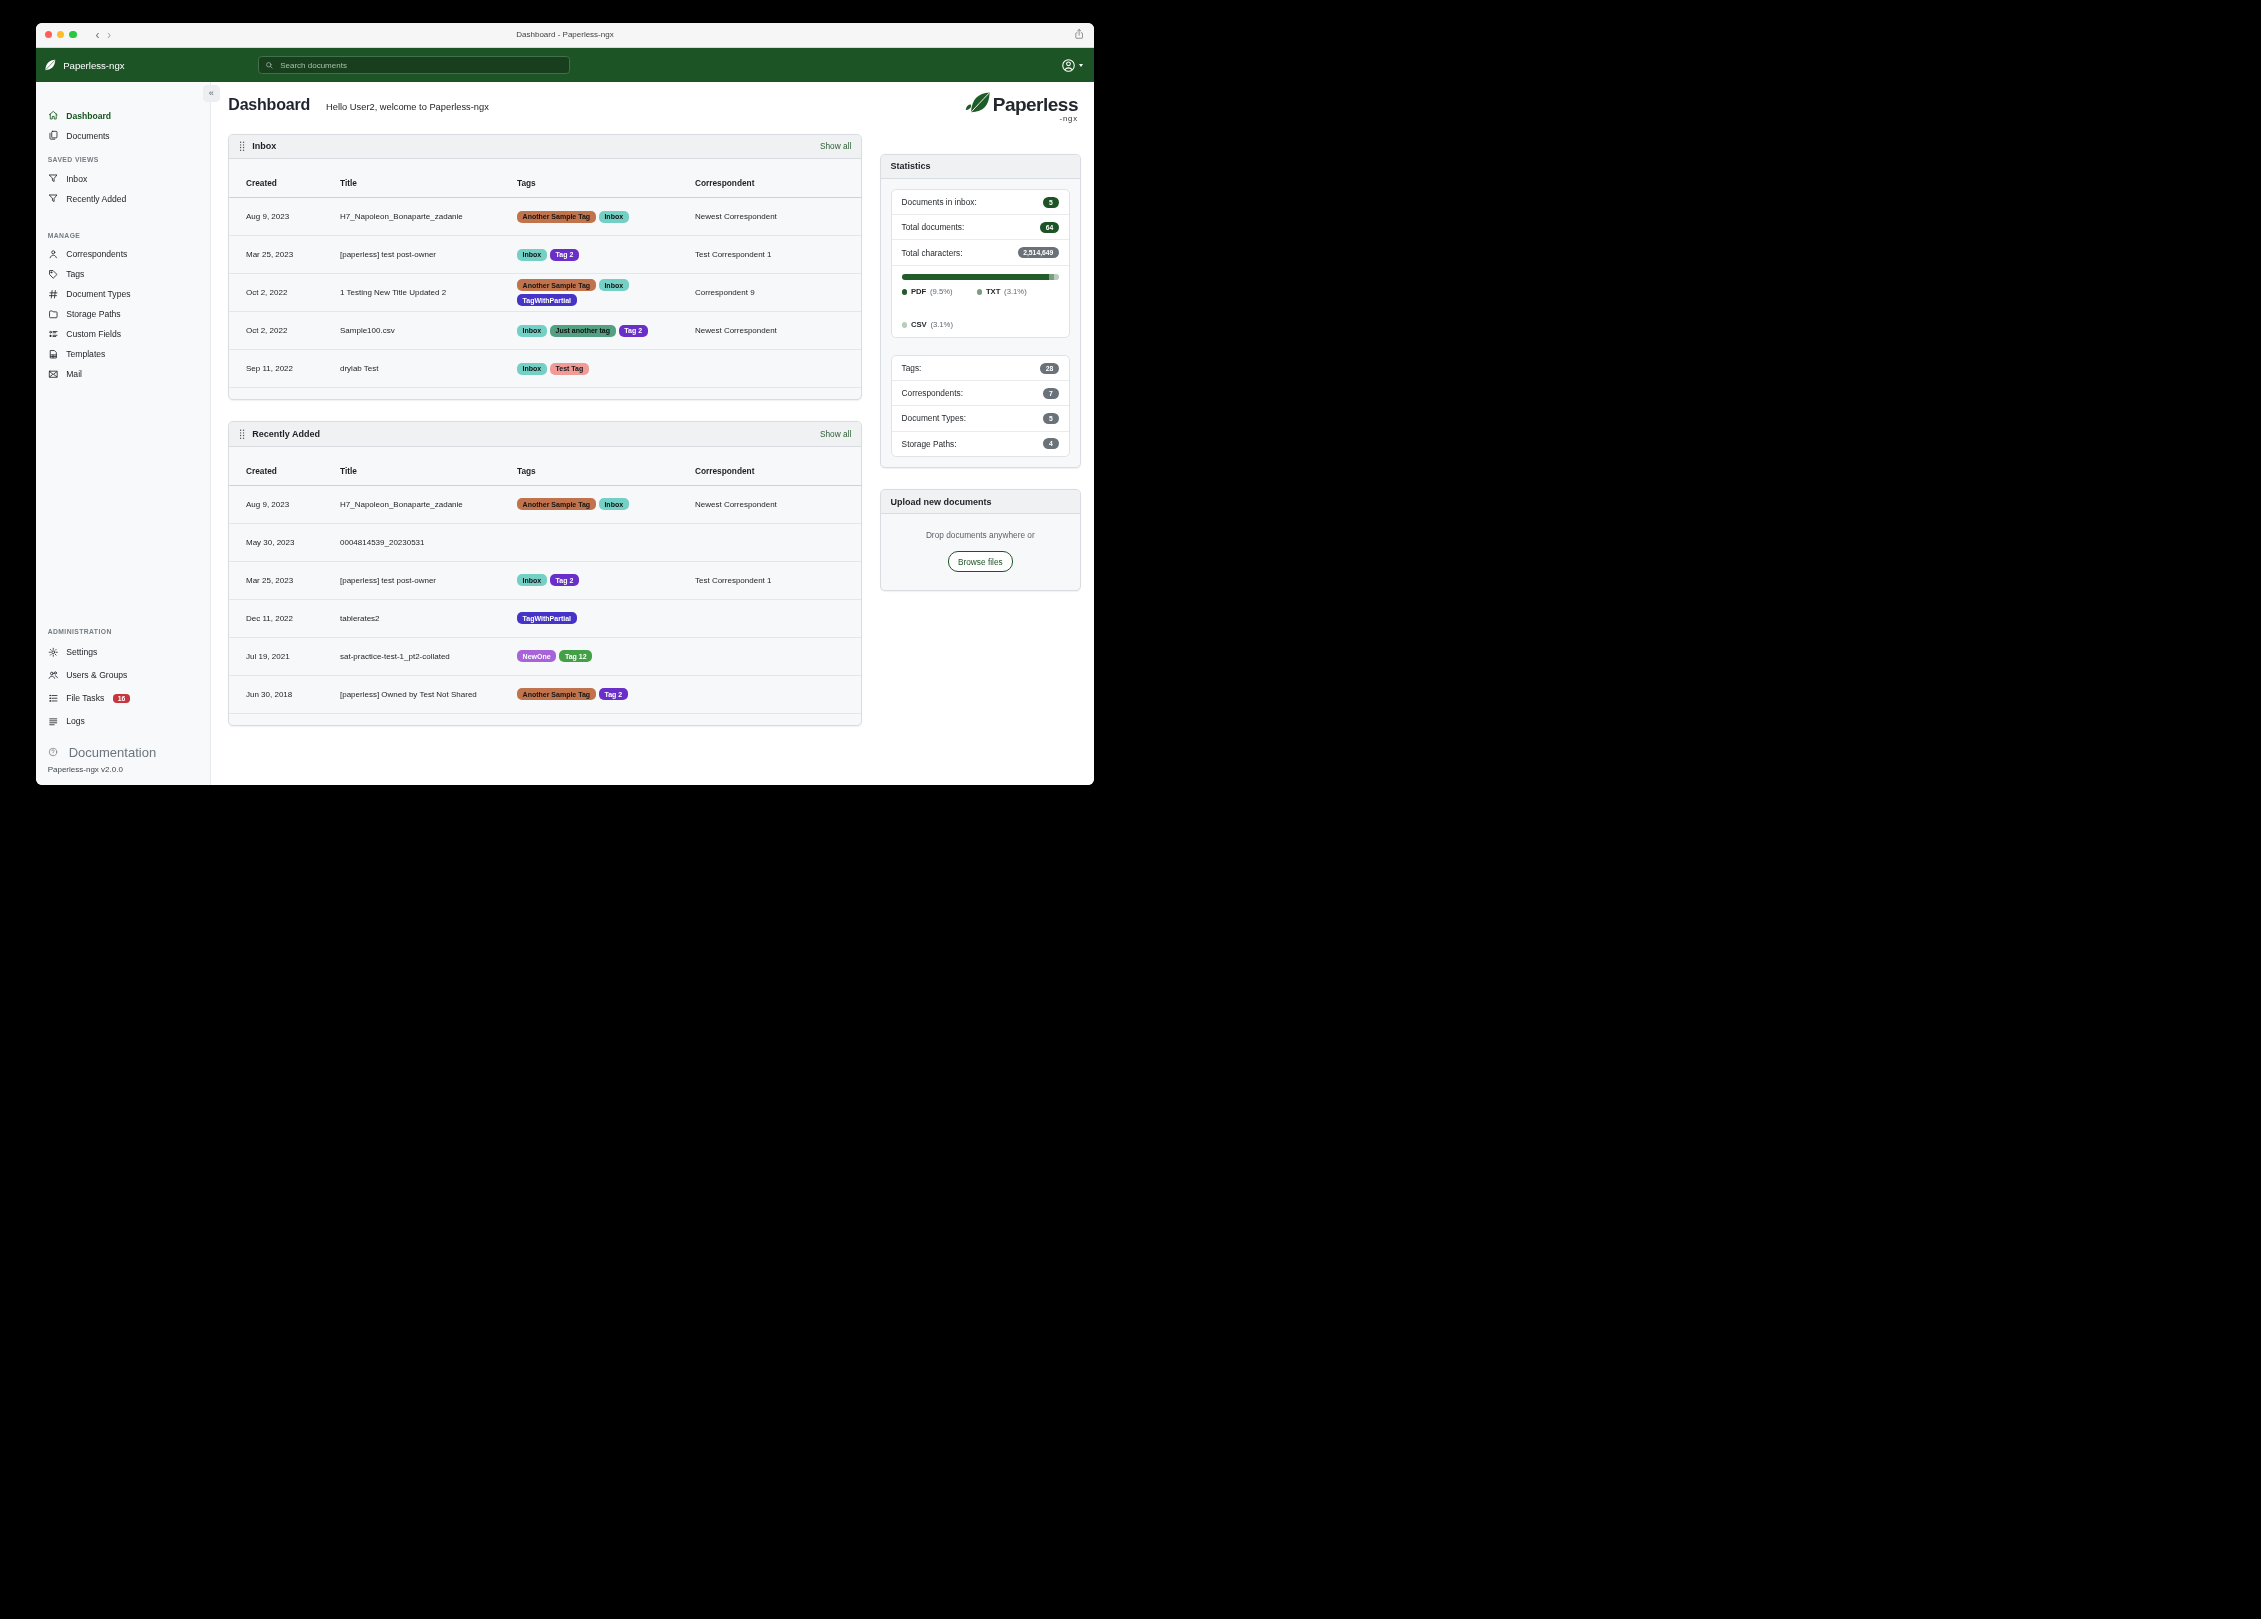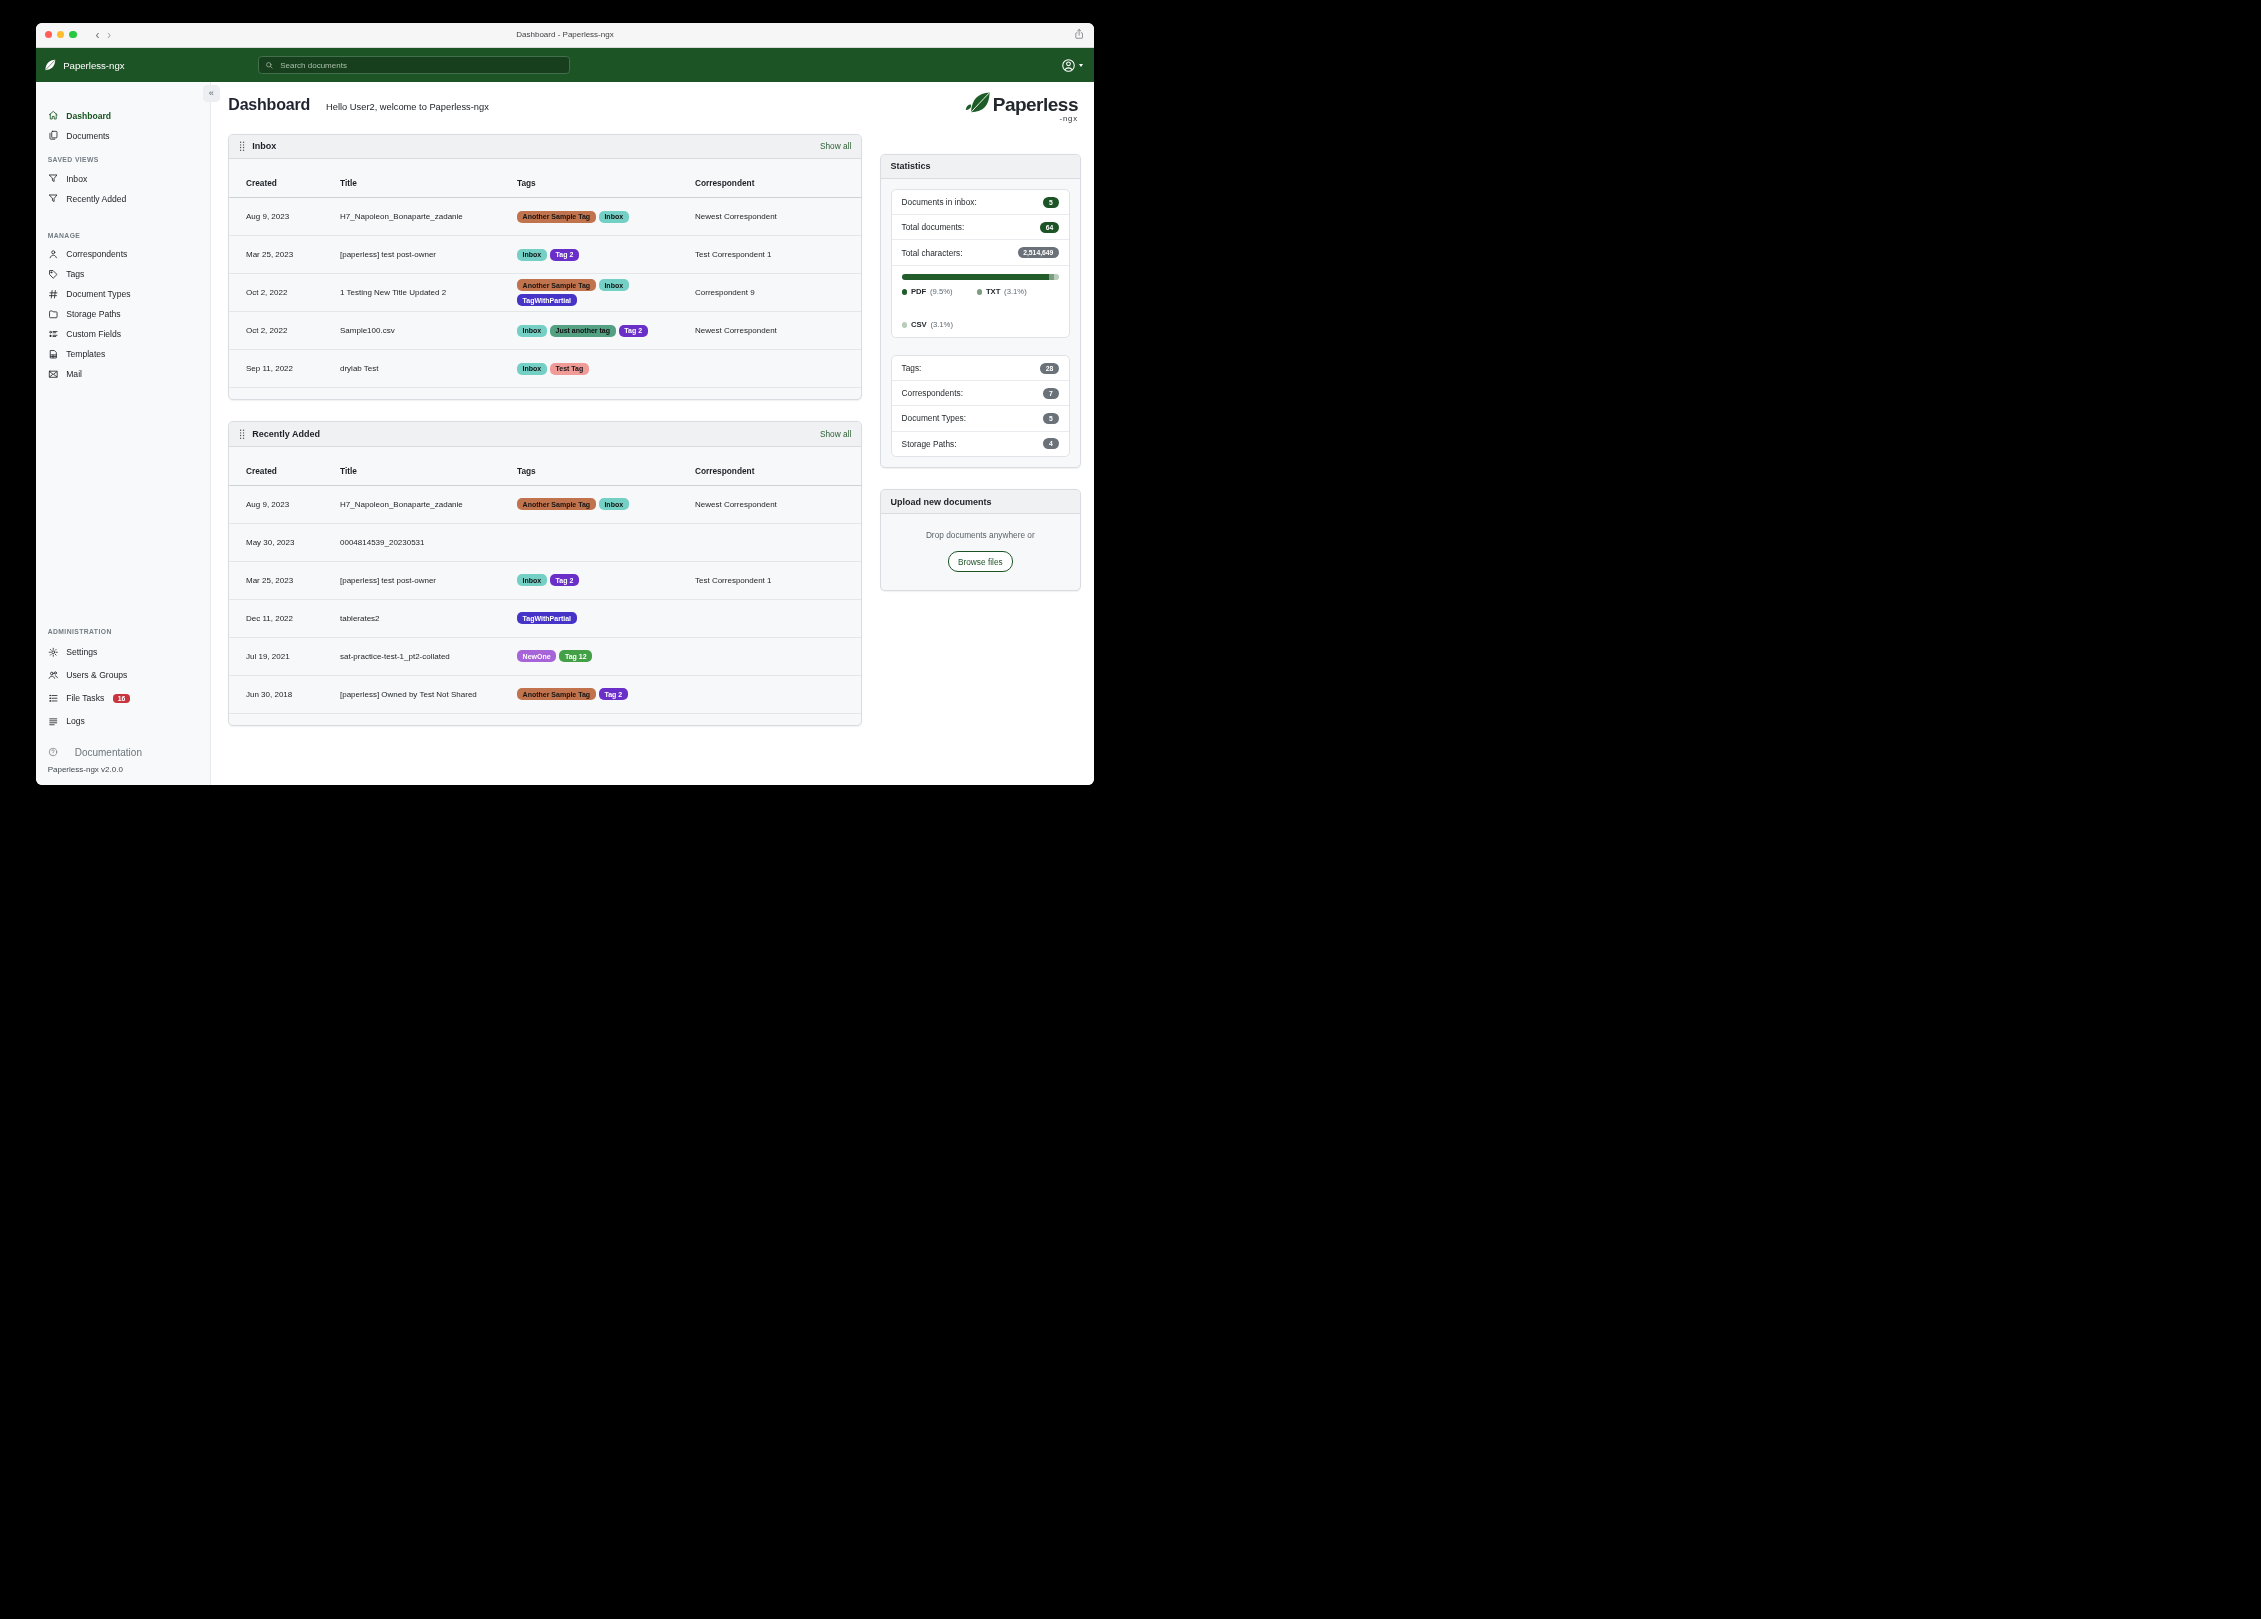--- a/index.html
+++ b/index.html
@@ -34,21 +34,21 @@
   .sidebar{position:absolute;left:0;top:59px;bottom:0;width:175px;background:#f8f9fa;border-right:0.6px solid #e6e8eb;display:flex;flex-direction:column;padding:23.5px 0 11px;box-sizing:border-box;}
   .nav-item{display:flex;align-items:center;gap:8px;height:20px;padding:0 11.7px;font-size:8.6px;color:#21262b;cursor:pointer;}
   .nav-item .nicon{width:10.5px;height:10.5px;display:inline-flex;}
   .nav-item .nicon svg{width:10.5px;height:10.5px;stroke:currentColor;fill:none;stroke-width:1.9;stroke-linecap:round;stroke-linejoin:round;}
   .nav-item .nicon svg .fill{fill:currentColor;stroke:none;}
   .nav-item.active{color:#17541f;font-weight:700;}
   .nav-heading{font-size:6.8px;font-weight:700;color:#747c84;letter-spacing:0.4px;padding:0 11.7px;margin:10.5px 0 5.6px;}
   .nav-badge{background:#c9353f;color:#fff;font-size:6.8px;font-weight:700;border-radius:3.7px;padding:1.2px 4.3px;margin-left:1.2px;}
   .adm .nav-item{height:23px;}
   .sb-spacer{flex:1;}
-  .doc-item{display:flex;align-items:center;gap:17px;height:18.5px;padding:0 11.7px;color:#6c757d;font-size:10px;cursor:pointer;}
+  .doc-item{display:flex;align-items:center;gap:11px;height:18.5px;padding:0 11.7px;color:#6c757d;font-size:13px;cursor:pointer;}
   .doc-item svg{width:10px;height:10px;stroke:currentColor;fill:none;stroke-width:1.7;stroke-linecap:round;}
   .version{padding:3.7px 11.7px 0;font-size:8px;color:#40474e;}
 
   
   .collapse-btn{position:absolute;left:167px;top:62px;width:16.7px;height:16.7px;border-radius:4.3px;background:#eceef1;color:#5f6770;font-size:9.3px;display:flex;align-items:center;justify-content:center;cursor:pointer;z-index:5;}
 
   
   .content{position:absolute;left:175px;top:59px;right:0;bottom:0;background:#fff;padding:13.6px 13px 0 17.3px;box-sizing:border-box;overflow:hidden;}
   .page-head{display:flex;align-items:baseline;gap:16px;}
   .page-title{font-size:16px;font-weight:600;color:#1f2430;letter-spacing:-0.2px;}

